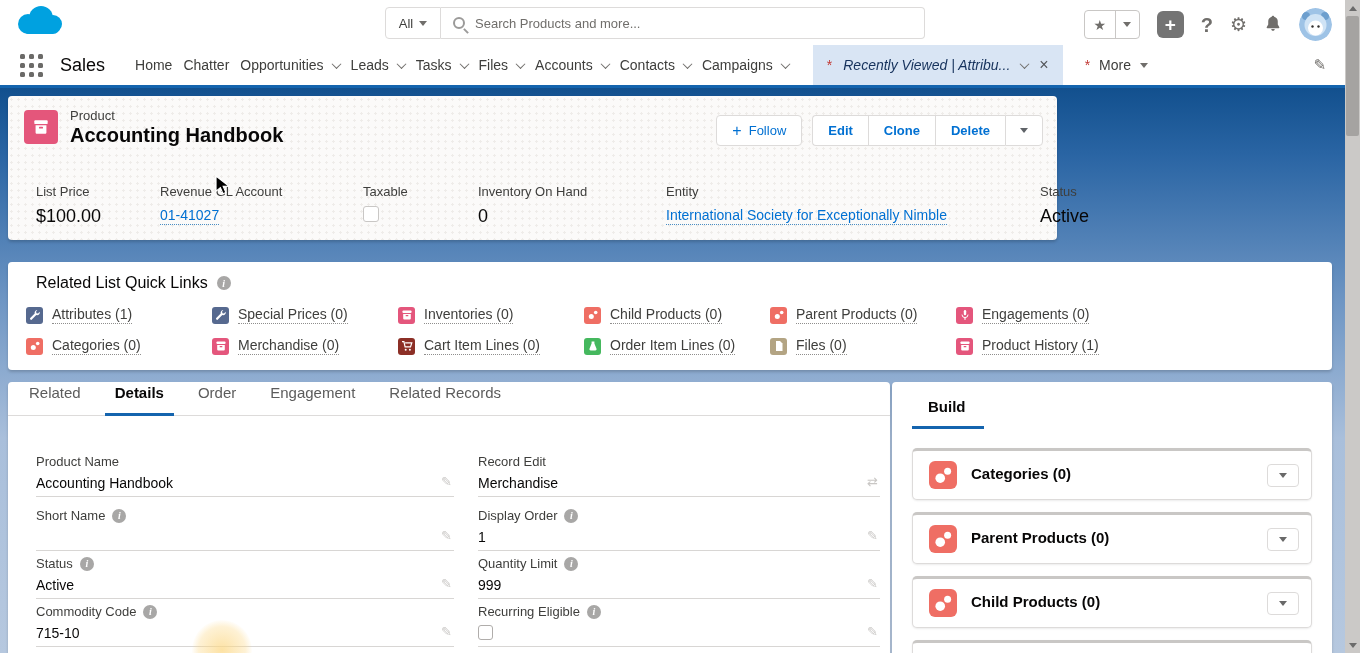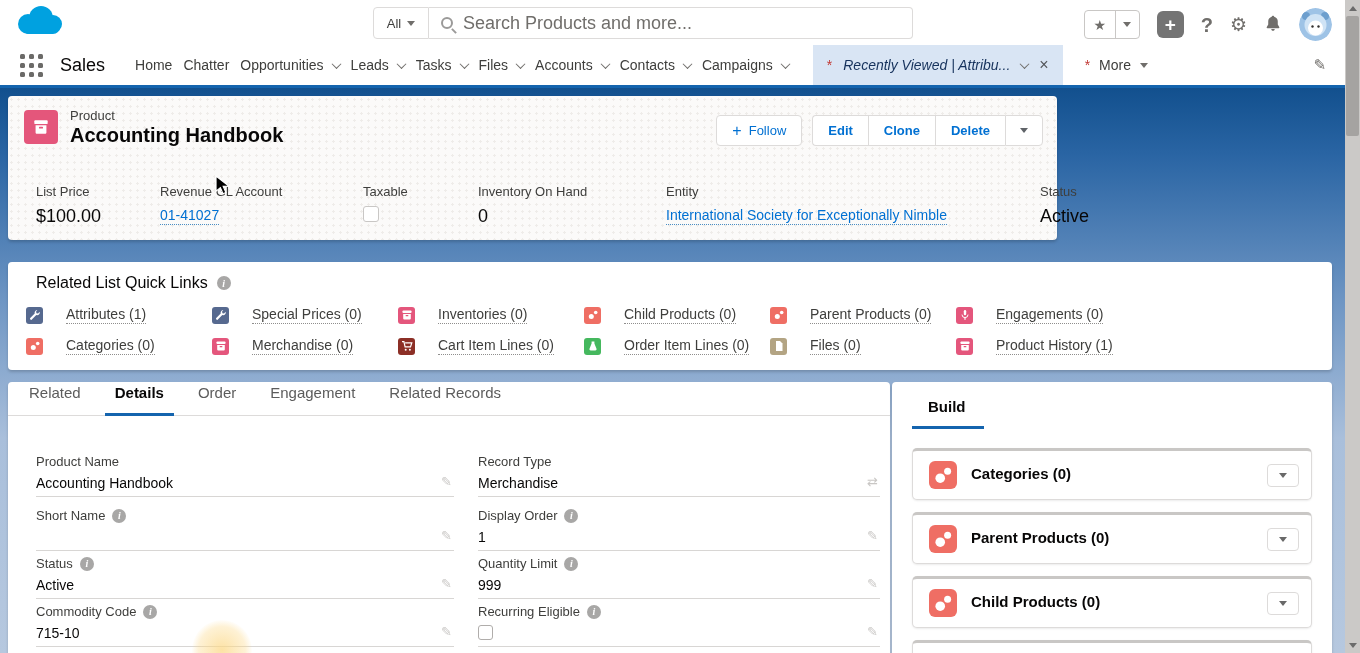--- a/index.html
+++ b/index.html
@@ -3,24 +3,24 @@
 <meta charset="utf-8">
 <style>
   * { margin:0; padding:0; box-sizing:border-box; }
   html,body { width:1360px; height:653px; overflow:hidden; }
   body { font-family:"Liberation Sans","DejaVu Sans",sans-serif; background:#fff; color:#080707; }
   #app { position:relative; width:1360px; height:653px; overflow:hidden; }
 
   
   .ghead { position:absolute; left:0; top:0; width:1360px; height:45px; background:#fff; }
   .sf-logo { position:absolute; left:12px; top:2px; }
-  .search-wrap { position:absolute; left:373px; top:7px; width:540px; height:32px; display:flex; }
+  .search-wrap { position:absolute; left:385px; top:7px; width:540px; height:32px; display:flex; }
   .scope { width:56px; height:32px; border:1px solid #dddbda; border-radius:4px 0 0 4px; display:flex; align-items:center; justify-content:center; gap:6px; font-size:13px; color:#3e3e3c; background:#fff; cursor:pointer; }
   .search-box { flex:1; height:32px; border:1px solid #dddbda; border-left:none; border-radius:0 4px 4px 0; display:flex; align-items:center; padding:0 12px; gap:10px; }
-  .search-box input { border:none; outline:none; flex:1; font-size:18px; color:#080707; font-family:inherit; }
+  .search-box input { border:none; outline:none; flex:1; font-size:13px; color:#080707; font-family:inherit; }
   .search-box input::placeholder { color:#706e6b; }
   .mag { width:12px; height:12px; border:2px solid #9b9a99; border-radius:50%; position:relative; flex:none; }
   .mag::after { content:""; position:absolute; width:2px; height:6px; background:#9b9a99; left:10px; top:9px; transform:rotate(-45deg); }
   .hicons { position:absolute; right:28px; top:8px; display:flex; align-items:center; gap:17px; }
   .fav-split { display:flex; border:1px solid #c9c7c5; border-radius:4px; overflow:hidden; }
   .fav-split > span { display:flex; align-items:center; justify-content:center; height:27px; }
   .fav-star { width:31px; font-size:14px; color:#706e6b; border-right:1px solid #c9c7c5; }
   .fav-caret { width:23px; }
   .gplus { width:27px; height:27px; background:#747474; border-radius:6px; color:#fff; font-size:19px; font-weight:700; display:flex; align-items:center; justify-content:center; line-height:1; cursor:pointer; }
   .hico { font-size:19px; color:#706e6b; cursor:pointer; line-height:1; }
@@ -70,21 +70,21 @@
   .hlabel { font-size:13px; color:#3e3e3c; margin-bottom:7px; }
   .hval { font-size:18px; color:#080707; }
   .hlink { font-size:14px; color:#0070d2; text-decoration:none; border-bottom:1px dotted #4a8ec4; padding-bottom:1px; cursor:pointer; }
   .cbox { width:16px; height:16px; border:1px solid #c9c7c5; border-radius:3px; background:#fff; display:inline-block; cursor:pointer; }
 
   
   .qlcard { left:8px; top:174px; width:1324px; height:108px; }
   .ql-title { position:absolute; left:28px; top:12px; font-size:16px; color:#080707; display:flex; align-items:center; gap:9px; }
   .info { width:14px; height:14px; border-radius:50%; background:#a8a7a6; color:#fff; font-size:10px; font-weight:700; font-family:"Liberation Serif",serif; font-style:italic; display:inline-flex; align-items:center; justify-content:center; cursor:pointer; flex:none; }
   .qlgrid { position:absolute; left:18px; top:44px; display:grid; grid-template-columns:repeat(6,186px); row-gap:13px; }
-  .ql { display:flex; align-items:center; gap:23px; cursor:pointer; text-decoration:none; }
+  .ql { display:flex; align-items:center; gap:9px; cursor:pointer; text-decoration:none; }
   .ql-ic { width:17px; height:17px; border-radius:3px; display:inline-flex; align-items:center; justify-content:center; flex:none; }
   .ql-label { font-size:14px; color:#3e3e3c; border-bottom:1px dotted #8f8e8d; padding-bottom:1px; white-space:nowrap; }
 
   
   .detcard { left:8px; top:294px; width:882px; height:300px; overflow:hidden; }
   .dtabs { display:flex; align-items:flex-end; gap:14px; height:34px; border-bottom:1px solid #dddbda; padding-left:11px; }
   .dtab { font-size:15px; color:#5c5c5c; padding:0 10px 14px; cursor:pointer; position:relative; white-space:nowrap; }
   .dtab.active { color:#080707; font-weight:700; }
   .dtab.active::after { content:""; position:absolute; left:0; right:0; bottom:-1px; height:3px; background:#1464ae; }
   .frow { position:absolute; }
@@ -451,21 +451,21 @@
       </div>
       <div class="frow" style="left:28px; top:269px; width:418px">
         <div class="flabel">
             <span>Unit of Measurement</span>
             <span class="info">i</span>
           </div>
       </div>
 
       <div class="frow" style="left:470px; top:71px; width:402px">
         <div class="flabel">
-            <span>Record Type</span>
+            <span>Record Edit</span>
           </div>
         <div class="fval">Merchandise</div>
         <span class="swap">⇄</span>
         <div class="rowline"></div>
       </div>
       <div class="frow" style="left:470px; top:125px; width:402px">
         <div class="flabel">
             <span>Display Order</span>
             <span class="info">i</span>
           </div>

